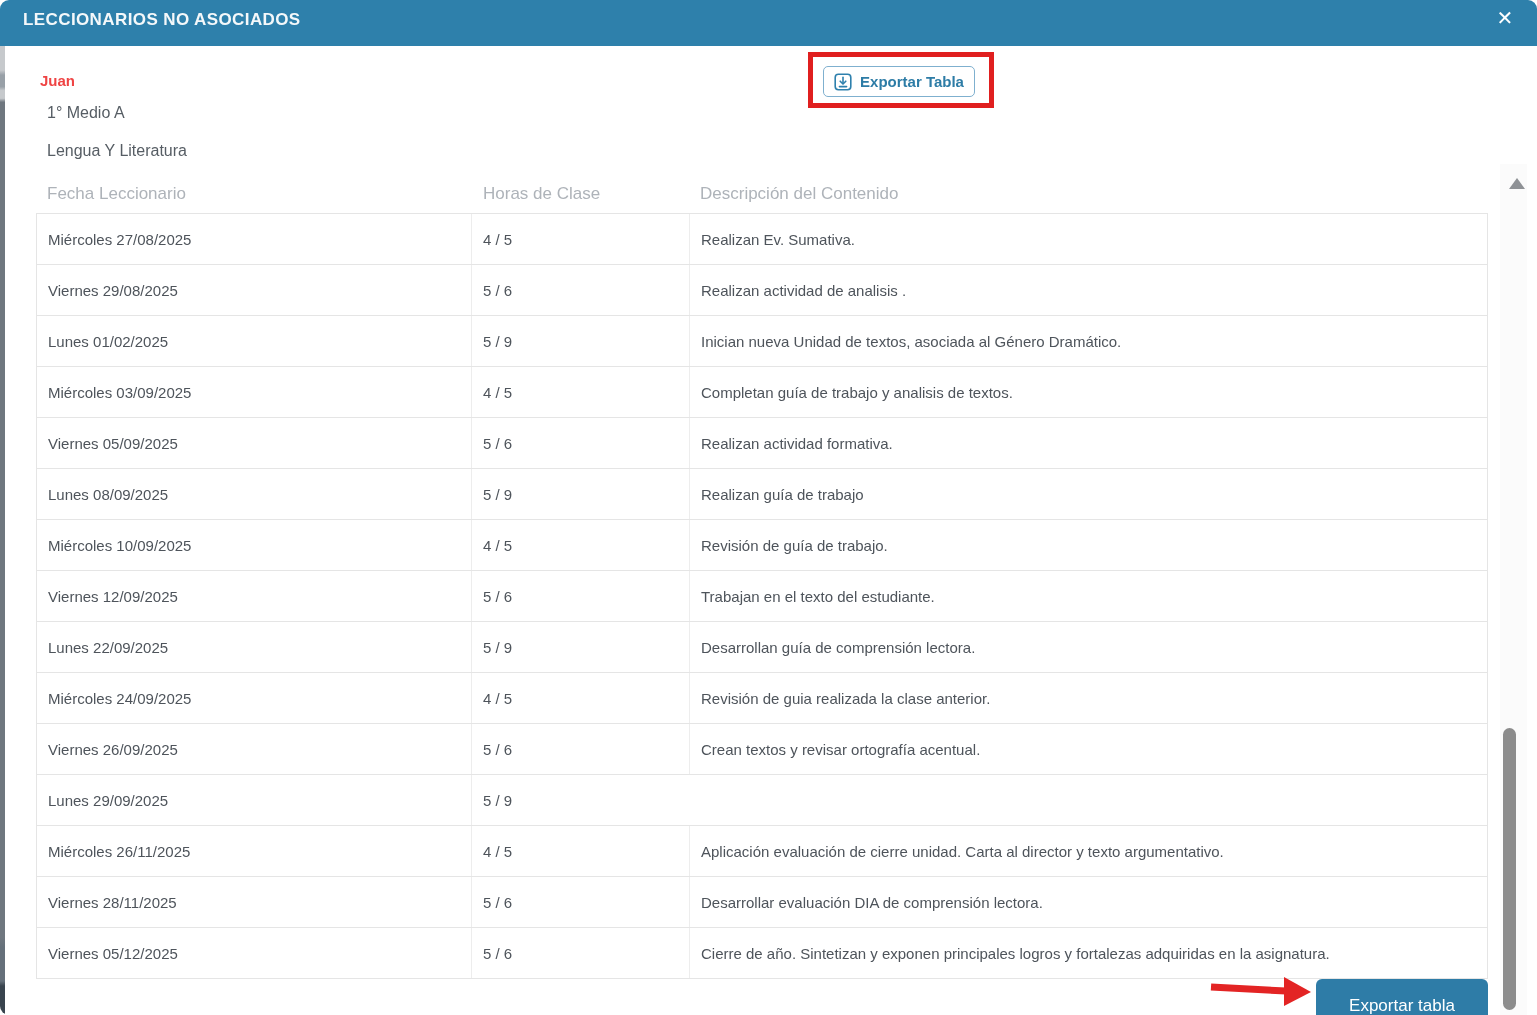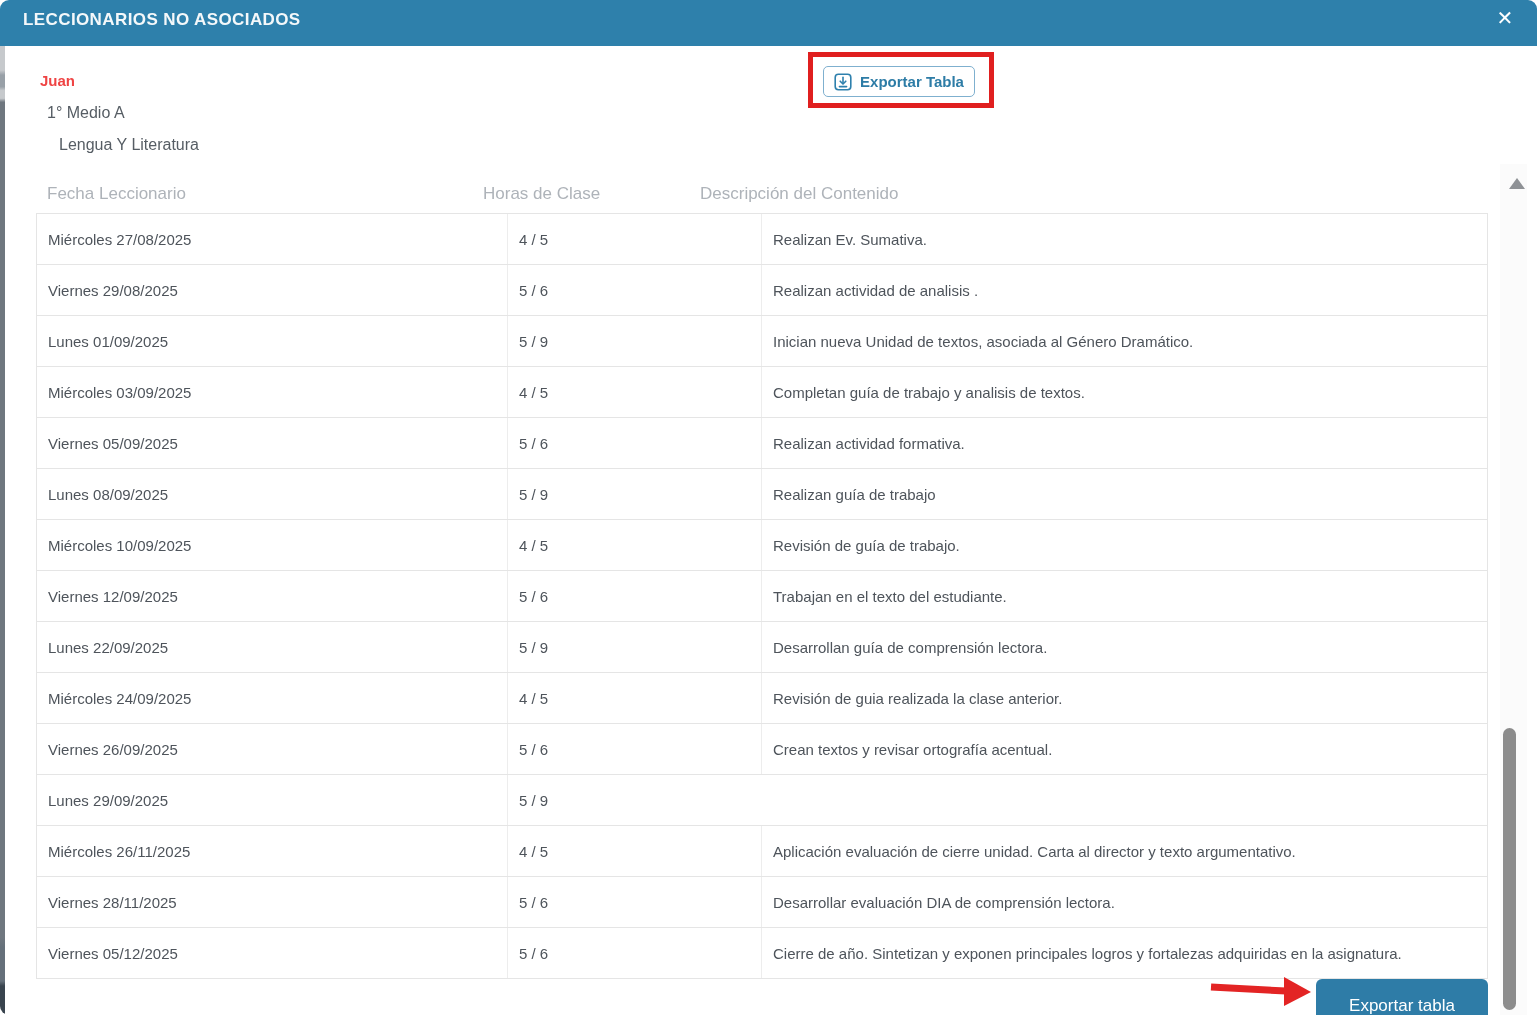--- a/index.html
+++ b/index.html
@@ -44,21 +44,21 @@
   
   .teacher-name{
     position:absolute;left:40px;top:72px;
     font-size:15px;font-weight:bold;color:#ef4444;
   }
   .course-line{
     position:absolute;left:47px;
     font-size:16px;color:#565d64;
   }
   .course-line.c1{top:104px;}
-  .course-line.c2{top:136px;margin-left:12px;}
+  .course-line.c2{top:142px;}
   
   .annotation-box{
     position:absolute;left:808px;top:52px;width:186px;height:56px;
     border:5px solid #e01f1f;
     box-sizing:border-box;
   }
   .export-top-btn{
     position:absolute;left:10px;top:9px;width:152px;height:31px;
     background:#ffffff;
     border:1px solid #7fb0cf;
@@ -82,21 +82,20 @@
     position:absolute;left:36px;top:213px;width:1452px;
     border:1px solid #e5e5e5;
     box-sizing:border-box;
     background:#fff;
   }
   .t-row{
     display:grid;
     grid-template-columns:434px 218px auto;
     height:50px;
     border-bottom:1px solid #e5e5e5;
-    gap:36px;
   }
   .t-row:last-child{border-bottom:none;}
   .t-cell{
     display:flex;align-items:center;
     padding-left:11px;
     font-size:15px;color:#4e545b;
     overflow:hidden;white-space:nowrap;
   }
   .t-cell.c1,.t-cell.c2{border-left:1px solid #ededed;}
   
@@ -171,21 +170,21 @@
         <div class="t-cell c0">Miércoles 27/08/2025</div>
         <div class="t-cell c1">4 / 5</div>
         <div class="t-cell c2">Realizan Ev. Sumativa.</div>
       </div>
       <div class="t-row">
         <div class="t-cell c0">Viernes 29/08/2025</div>
         <div class="t-cell c1">5 / 6</div>
         <div class="t-cell c2">Realizan actividad de analisis .</div>
       </div>
       <div class="t-row">
-        <div class="t-cell c0">Lunes 01/09/2025</div>
+        <div class="t-cell c0">Lunes 01/02/2025</div>
         <div class="t-cell c1">5 / 9</div>
         <div class="t-cell c2">Inician nueva Unidad de textos, asociada al Género Dramático.</div>
       </div>
       <div class="t-row">
         <div class="t-cell c0">Miércoles 03/09/2025</div>
         <div class="t-cell c1">4 / 5</div>
         <div class="t-cell c2">Completan guía de trabajo y analisis de textos.</div>
       </div>
       <div class="t-row">
         <div class="t-cell c0">Viernes 05/09/2025</div>

